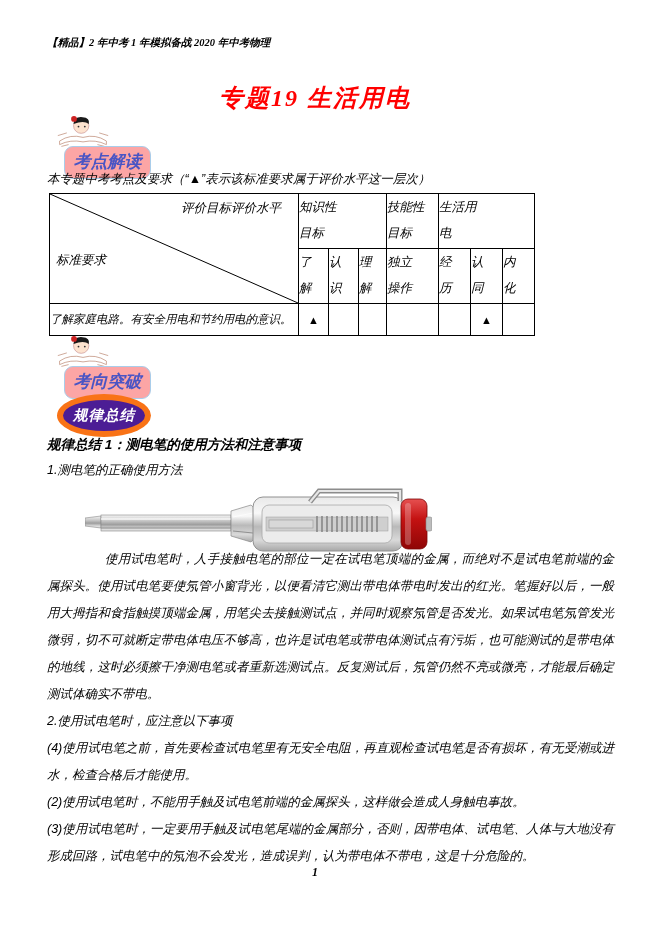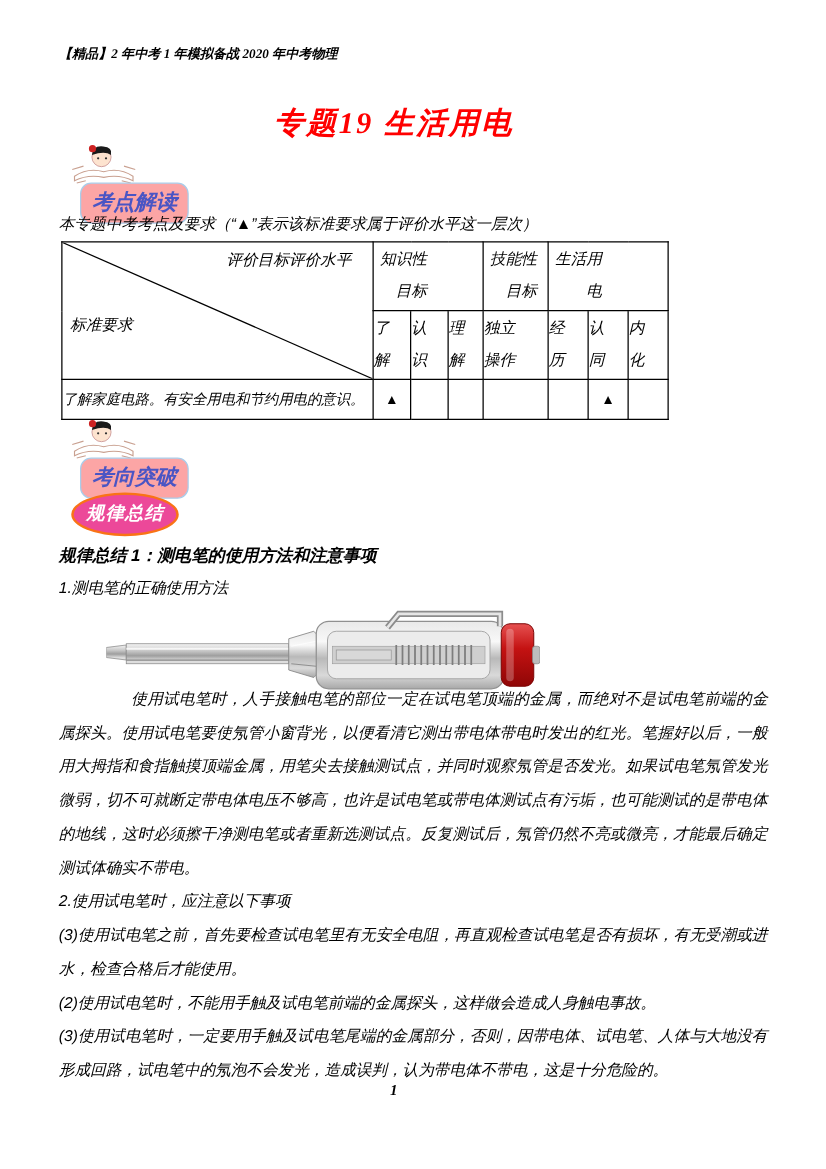--- a/index.html
+++ b/index.html
@@ -20,43 +20,43 @@
   .mascot-1{left:52px;top:114px;}
   .mascot-2{left:52px;top:334px;}
   .badge-rect{
     position:absolute;width:85px;height:31px;background:#fca5a5;border:1px solid #a9cdea;
     border-radius:9px;text-align:center;line-height:30px;
     font-family:"Liberation Serif",serif;font-weight:bold;font-size:17px;color:#4a55c4;
   }
   .badge-1{left:64px;top:146px;}
   .badge-2{left:64px;top:366px;}
   .badge-ellipse{
-    position:absolute;left:57px;top:394px;width:82px;height:31px;background:#ec4899;
-    border-radius:50%;border:2px solid #f97316;text-align:center;line-height:30px;
+    position:absolute;left:57px;top:394px;width:82px;height:31px;background:#4c1d95;
+    border-radius:50%;border:6px solid #f97316;text-align:center;line-height:30px;
     font-family:"Liberation Serif",serif;font-weight:bold;font-size:14.5px;color:#ffffff;
     letter-spacing:1px;
   }
   .intro{position:absolute;left:47px;top:171px;font-size:12.5px;}
   table.eval-table{
     position:absolute;left:49px;top:193px;border-collapse:collapse;table-layout:fixed;
     font-size:12.5px;
   }
   table.eval-table td{border:1px solid #000;padding:0;vertical-align:top;}
   td.corner{position:relative;}
   .diag{position:absolute;left:0;top:0;width:100%;height:100%;}
   .corner-top{position:absolute;left:87px;top:6px;white-space:nowrap;margin-left:44px;}
   .corner-bottom{position:absolute;left:6px;top:58px;white-space:nowrap;}
   tr.r1 td{height:54px;}
   tr.r2 td{height:54px;}
   tr.r3 td{height:31px;vertical-align:middle;}
   td.group,td.lvl{padding:1px 0 0 7px;line-height:26px;}
   .wrapcell{display:inline-block;word-break:break-all;text-align:left;vertical-align:top;}
   .w1{width:1.15em;}
   .w2{width:2.3em;}
-  .w3{width:3.4em;text-align:right;}
+  .w3{width:3.4em;}
   td.req{font-size:11.5px;padding-left:5px;white-space:nowrap;vertical-align:middle;}
   td.mark{text-align:center;font-size:11px;vertical-align:middle;}
   .rule-heading{position:absolute;left:47px;top:436px;font-size:13.5px;font-weight:bold;}
   .sub-heading{position:absolute;left:47px;top:462px;font-size:12.5px;}
   .pencil{position:absolute;left:85px;top:487px;width:347px;height:73px;}
   .body-text{
     position:absolute;left:47px;top:546px;width:567px;
     font-size:12.5px;line-height:27px;text-align:justify;
   }
   .body-text p{margin:0;}
@@ -220,20 +220,20 @@
       <path d="M225,15 L234,4 L315,4 L315,14" fill="none" stroke="#e6e6e6" stroke-width="2.2"></path>
       <rect x="316" y="12" width="26" height="50" rx="7" fill="url(#gr)" stroke="#7c0505" stroke-width="0.8"></rect>
       <rect x="320" y="16" width="6" height="42" rx="3" fill="#ffffff" opacity="0.25"></rect>
       <rect x="341" y="30" width="6" height="14" rx="2" fill="#bdbdbd" stroke="#888" stroke-width="0.6"></rect>
     </svg>
   </div>
 
   <div class="body-text">
     <p class="indent">使用试电笔时，人手接触电笔的部位一定在试电笔顶端的金属，而绝对不是试电笔前端的金属探头。使用试电笔要使氖管小窗背光，以便看清它测出带电体带电时发出的红光。笔握好以后，一般用大拇指和食指触摸顶端金属，用笔尖去接触测试点，并同时观察氖管是否发光。如果试电笔氖管发光微弱，切不可就断定带电体电压不够高，也许是试电笔或带电体测试点有污垢，也可能测试的是带电体的地线，这时必须擦干净测电笔或者重新选测试点。反复测试后，氖管仍然不亮或微亮，才能最后确定测试体确实不带电。</p>
     <p>2.使用试电笔时，应注意以下事项</p>
-    <p>(3)使用试电笔之前，首先要检查试电笔里有无安全电阻，再直观检查试电笔是否有损坏，有无受潮或进水，检查合格后才能使用。</p>
+    <p>(4)使用试电笔之前，首先要检查试电笔里有无安全电阻，再直观检查试电笔是否有损坏，有无受潮或进水，检查合格后才能使用。</p>
     <p>(2)使用试电笔时，不能用手触及试电笔前端的金属探头，这样做会造成人身触电事故。</p>
     <p>(3)使用试电笔时，一定要用手触及试电笔尾端的金属部分，否则，因带电体、试电笔、人体与大地没有形成回路，试电笔中的氖泡不会发光，造成误判，认为带电体不带电，这是十分危险的。</p>
   </div>
 
   <div class="page-number">1</div>
 
 </div>
 
 </body></html>

